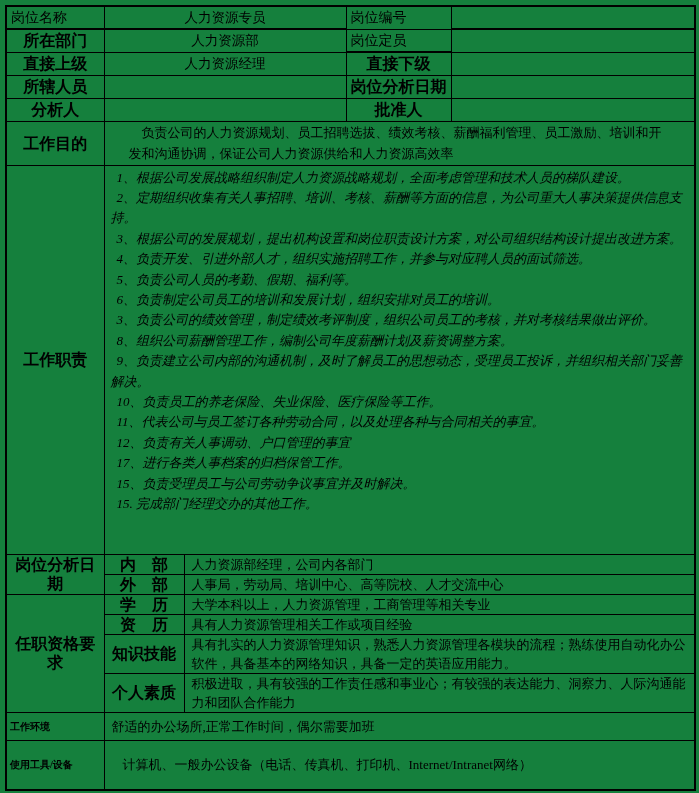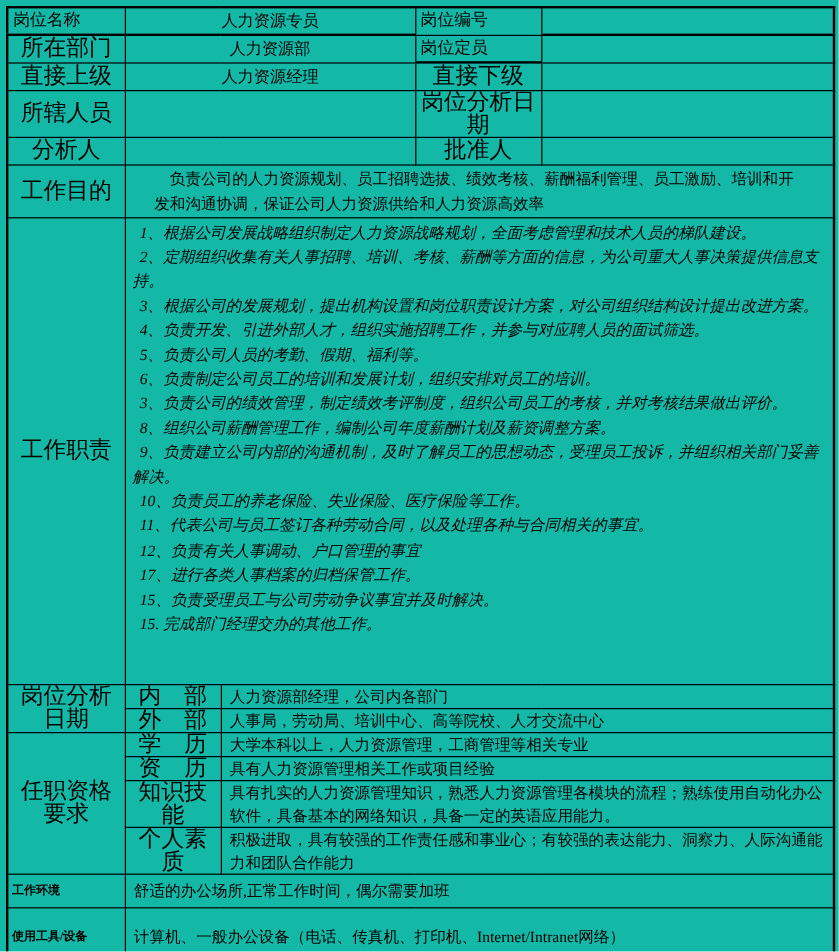--- a/index.html
+++ b/index.html
@@ -1,20 +1,20 @@
 <!DOCTYPE html>
 <html><head>
 <meta charset="utf-8">
 <style>
   html, body { margin: 0; padding: 0; background: #ffffff; }
   .canvas {
     position: relative;
     width: 699px;
     height: 793px;
-    background: #14b8a6;
+    background: #15803d;
     font-family: "Liberation Serif", "DejaVu Serif", serif;
     color: #000000;
     overflow: hidden;
   }
   table.doc {
     position: absolute;
     left: 5px;
     top: 5px;
     width: 689px;
     border-collapse: collapse;
@@ -25,23 +25,23 @@
     border: 1px solid #000;
     vertical-align: middle;
     font-size: 13px;
     line-height: 19px;
     padding: 0 4px;
     overflow: hidden;
     word-break: break-all;
   }
   
   .lbl {
-    font-weight: normal;
+    font-weight: bold;
     text-align: center;
-    font-size: 19px;
+    font-size: 16px;
     padding: 0 2px;
   }
   .lbl-left {
     font-weight: bold;
     text-align: left;
     font-size: 10px;
     padding: 0 3px;
   }
   
   .plain {
@@ -60,21 +60,21 @@
   }
   
   .duties-cell { vertical-align: top; padding: 2px 6px 0 6px; font-style: italic; }
   .duties-cell p {
     margin: 0;
     line-height: 20.4px;
     text-indent: 6px;
   }
   .sub-text { padding: 0 7px; line-height: 19px; }
   .env-text { padding: 0 7px; }
-  .tools-text { padding: 0 7px; border-radius: 13px; }
+  .tools-text { padding: 0 18px; border-radius: 13px; }
 </style>
 </head>
 <body>
 
 <div class="canvas">
   <table class="doc">
     <colgroup>
       <col style="width:98px">
       <col style="width:80px">
       <col style="width:162px">

